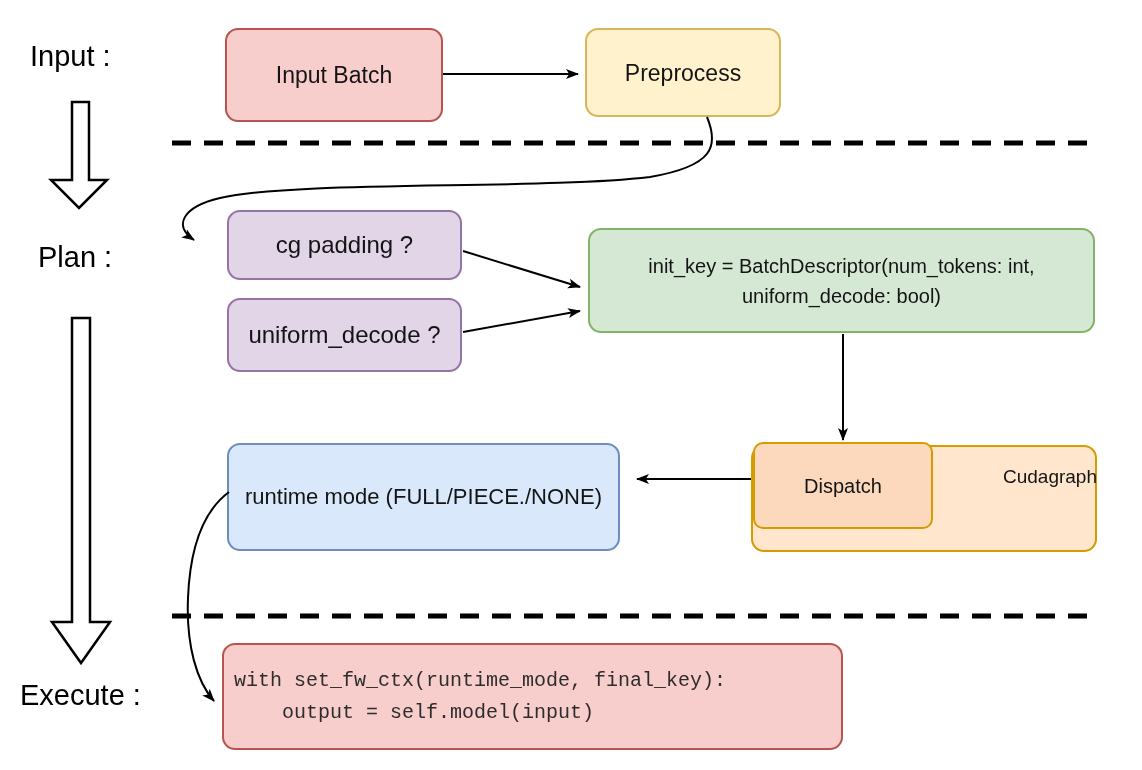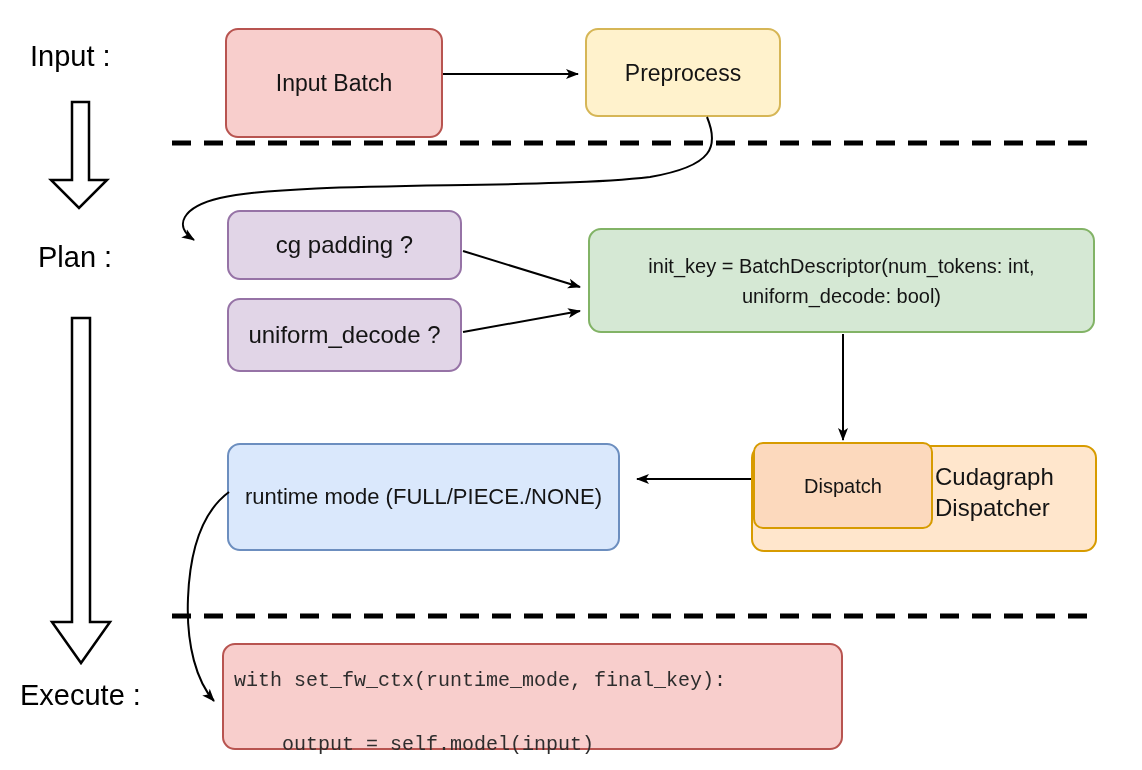--- a/index.html
+++ b/index.html
@@ -34,50 +34,50 @@
     display: flex;
     flex-direction: column;
     align-items: center;
     justify-content: center;
     text-align: center;
     color: #141414;
     font-size: 23px;
     line-height: 30px;
     z-index: 1;
   }
-  .node-input-batch  { left: 225px; top: 28px;  width: 218px; height: 110px;  background: #f8cecc; border-color: #b85450; }
+  .node-input-batch  { left: 225px; top: 28px;  width: 218px; height: 94px;  background: #f8cecc; border-color: #b85450; }
   .node-preprocess   { left: 585px; top: 28px;  width: 196px; height: 89px;  background: #fff2cc; border-color: #d6b656; }
   .node-cg-padding   { left: 227px; top: 210px; width: 235px; height: 70px;  background: #e1d5e7; border-color: #9673a6; font-size: 24px; }
   .node-uniform-dec  { left: 227px; top: 298px; width: 235px; height: 74px;  background: #e1d5e7; border-color: #9673a6; font-size: 24px; }
   .node-init-key     { left: 588px; top: 228px; width: 507px; height: 105px; background: #d5e8d4; border-color: #82b366; font-size: 20px; line-height: 30px; }
   .node-runtime      { left: 227px; top: 443px; width: 393px; height: 108px; background: #dae8fc; border-color: #6c8ebf; font-size: 22px; line-height: 30px; }
   .node-cudagraph    { left: 751px; top: 445px; width: 346px; height: 107px; background: #ffe6cc; border-color: #d79b00; z-index: 1; }
   .node-dispatch     { left: 753px; top: 442px; width: 180px; height: 87px;  background: #fcd9bd; border-color: #d79b00; font-size: 20px; border-radius: 10px; z-index: 2; }
   .cudagraph-label {
     position: absolute;
     left: 182px; top: 14px;
     width: 162px;
-    font-size: 24px;
+    font-size: 19px;
     line-height: 31px;
-    text-align: left;
+    text-align: right;
     color: #141414;
   }
   .node-code {
     left: 222px; top: 643px; width: 621px; height: 107px;
     background: #f8cecc; border-color: #b85450;
     align-items: flex-start;
     justify-content: center;
     text-align: left;
     font-family: "Liberation Mono", "DejaVu Sans Mono", monospace;
     font-size: 20px;
     line-height: 32px;
     color: #2d2d2d;
     padding-left: 10px;
   }
-  .code-line { white-space: pre; margin-top: 32px; }
+  .code-line { white-space: pre; }
   .line2 { display: block; }
 </style>
 </head>
 <body>
 
 <div class="canvas">
 
   <svg class="wires" viewBox="0 0 1142 770" xmlns="http://www.w3.org/2000/svg">
     <defs>
       <marker id="ah" markerWidth="16" markerHeight="14" refX="12" refY="5.5" orient="auto" markerUnits="userSpaceOnUse">
@@ -126,21 +126,20 @@
     <span class="line2">uniform_decode: bool)</span>
   </div>
 
   <div class="node node-runtime">
     <span>runtime mode (FULL/PIECE./NONE)</span>
   </div>
 
   <div class="node node-cudagraph">
     <div class="cudagraph-label">
       <span>Cudagraph</span>
-      <span class="line2">Dispatcher</span>
     </div>
   </div>
 
   <div class="node node-dispatch">
     <span>Dispatch</span>
   </div>
 
   <div class="node node-code">
     <span class="code-line">with set_fw_ctx(runtime_mode, final_key):</span>
     <span class="code-line">    output = self.model(input)</span>

